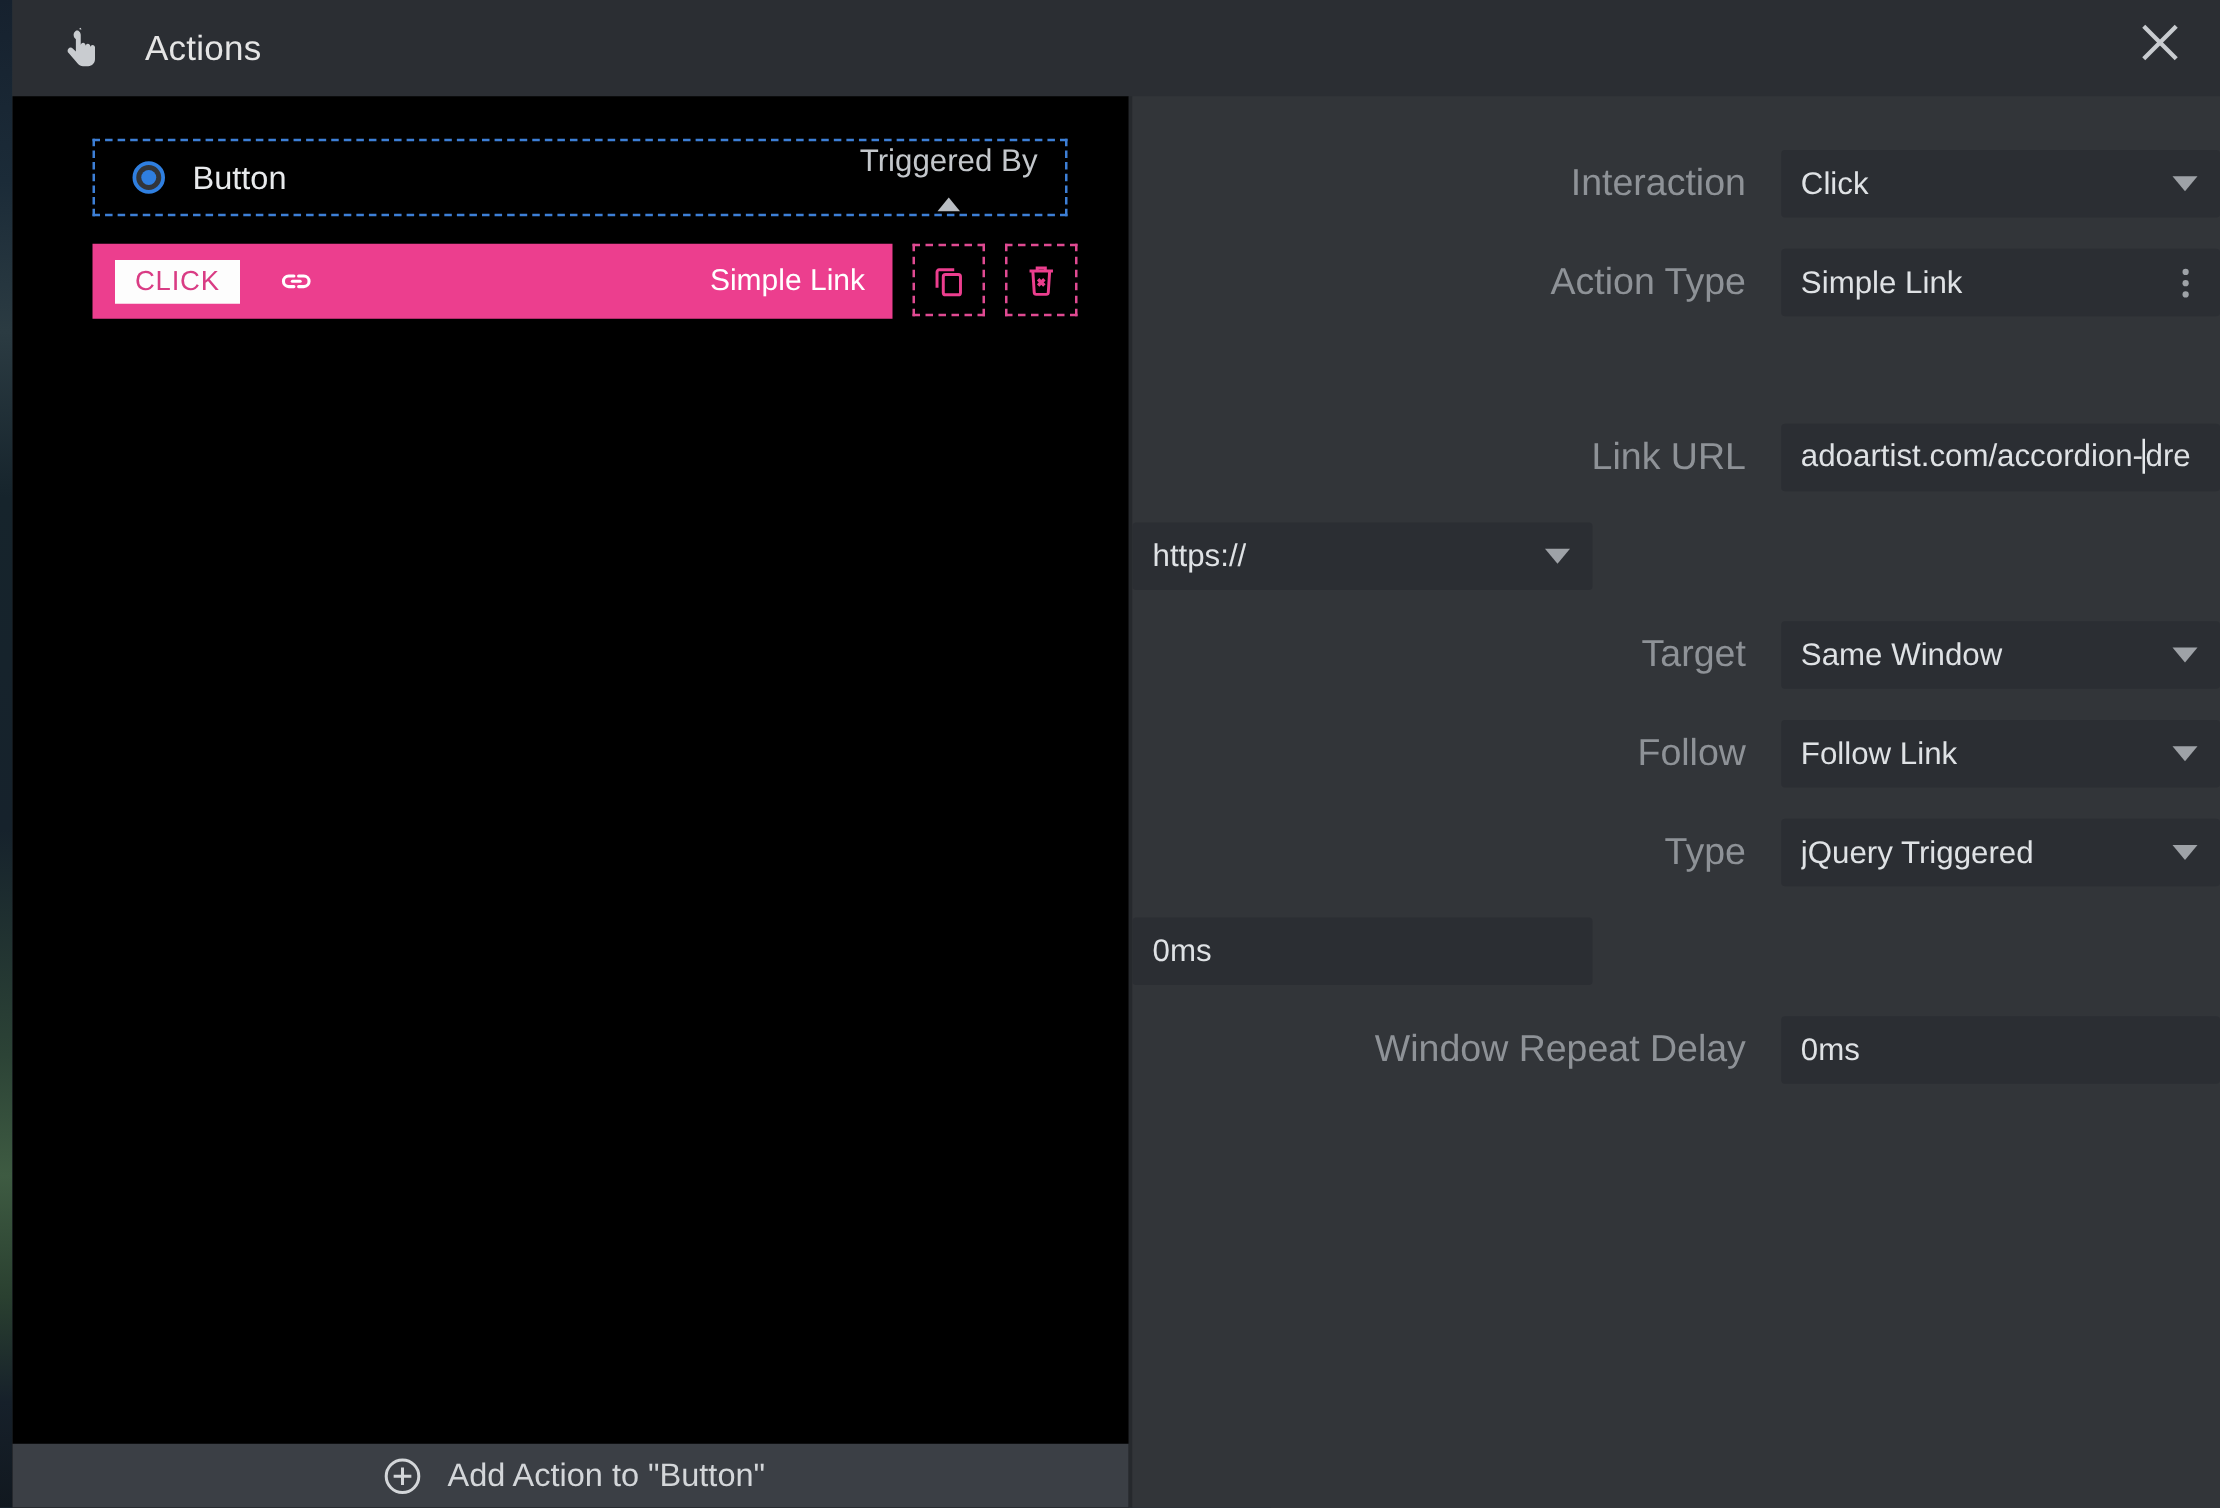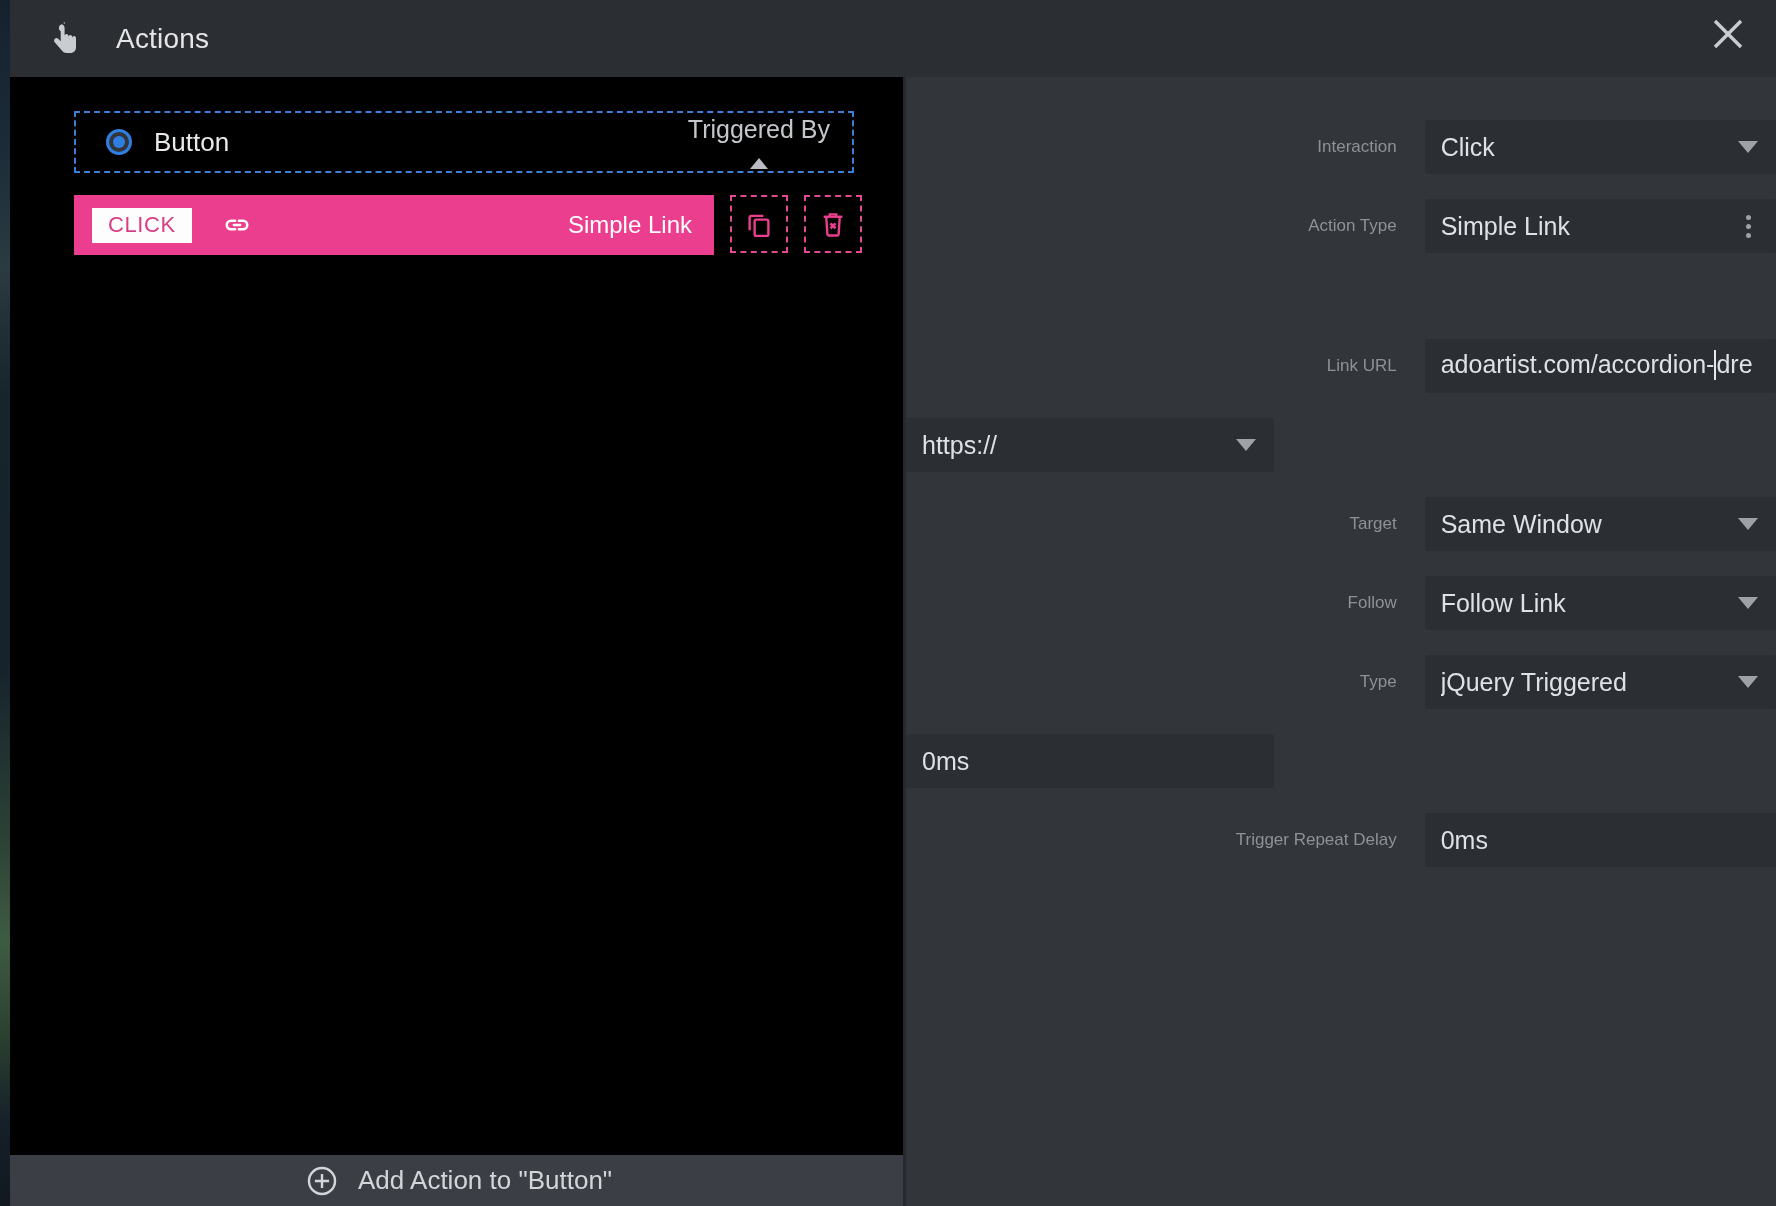--- a/index.html
+++ b/index.html
@@ -210,21 +210,21 @@
     left: 0;
     width: 870px;
     height: 54px;
     display: flex;
     align-items: center;
   }
   .form-label {
     width: 542px;
     text-align: right;
     padding-right: 28px;
-    font-size: 17px;
+    font-size: 30px;
     color: #8e9297;
     white-space: nowrap;
   }
   .field {
     width: 368px;
     height: 54px;
     background: #2b2e33;
     border-radius: 3px;
     display: flex;
     align-items: center;
@@ -422,21 +422,21 @@
         </span>
       </div>
 
       <div class="form-row" style="top:657px">
         <span class="field">
           <span class="field-value">0ms</span>
         </span>
       </div>
 
       <div class="form-row" style="top:736px">
-        <span class="form-label">Trigger Repeat Delay</span>
+        <span class="form-label">Window Repeat Delay</span>
         <span class="field">
           <span class="field-value">0ms</span>
         </span>
       </div>
 
     </div>
   </div>
 </div>
 
 </body></html>

